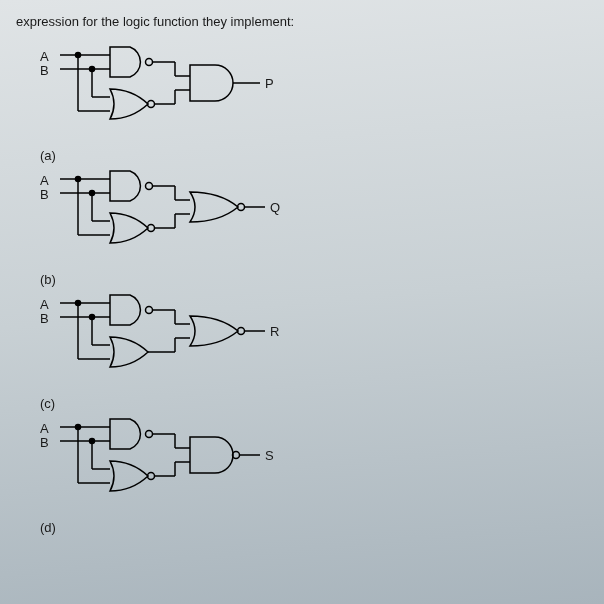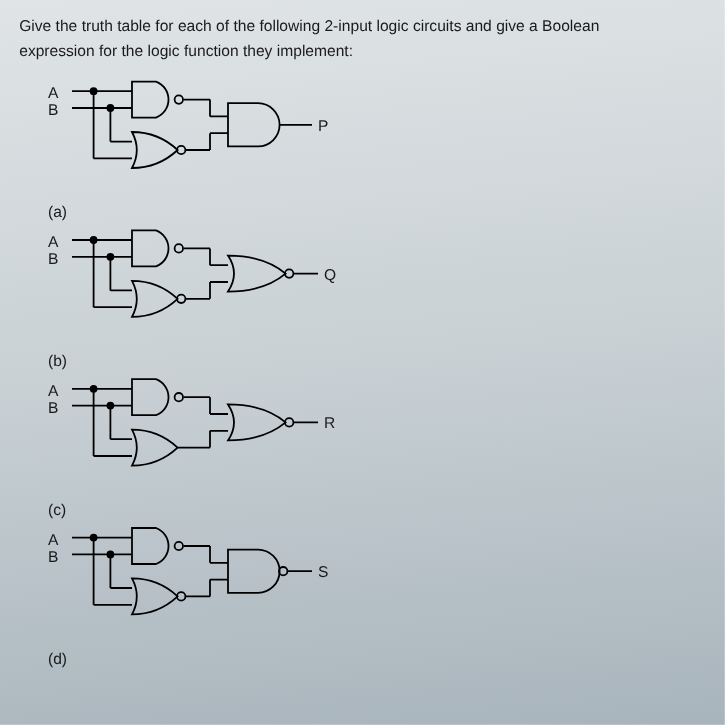--- a/index.html
+++ b/index.html
@@ -46,21 +46,20 @@
     svg.circuit {
       position: absolute;
       top: 0;
       left: 20px;
     }
   </style>
 </head>
 <body>
 
 <div class="question">
-  <div>Give the truth table for each of the following 2-input logic circuits and give a Boolean</div>
   <div>expression for the logic function they implement:</div>
 </div>
 
 <div class="circuits">
 
   <div class="circuit-block">
     <span class="input-label" style="top:6px; left:0;">A</span>
     <span class="input-label" style="top:20px; left:0;">B</span>
     <svg class="circuit" width="220" height="100">
       <g stroke="#000" stroke-width="1.5" fill="none">

